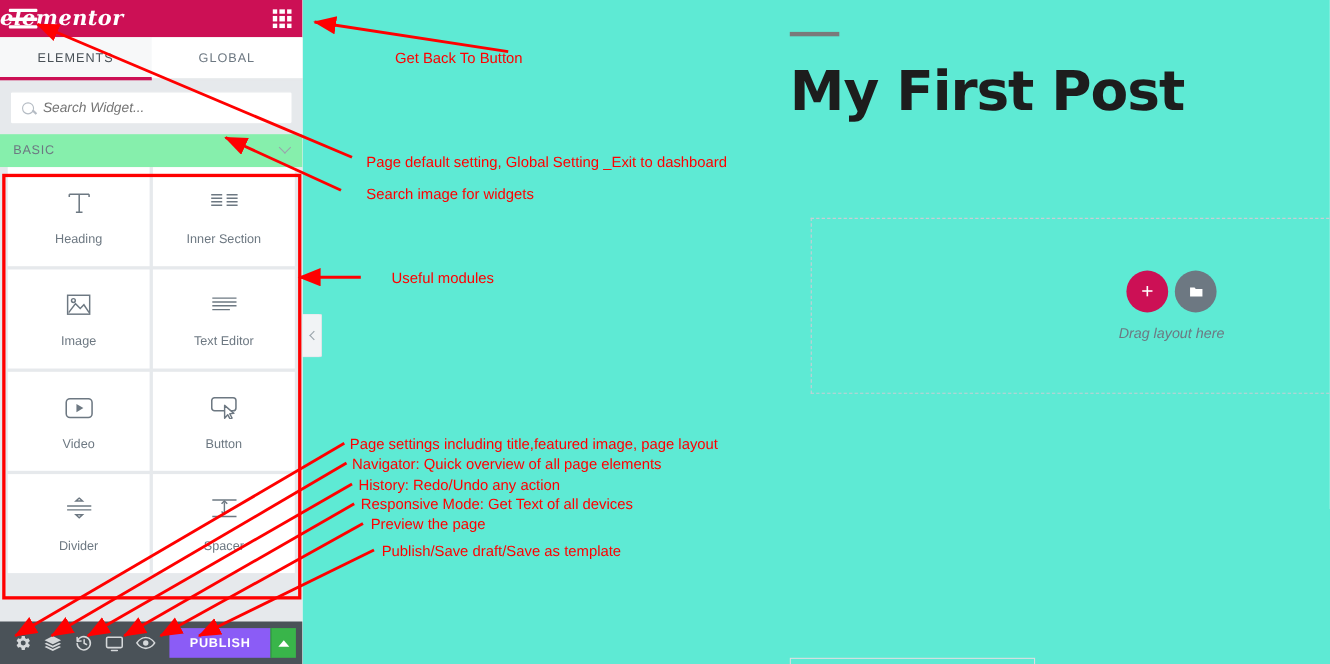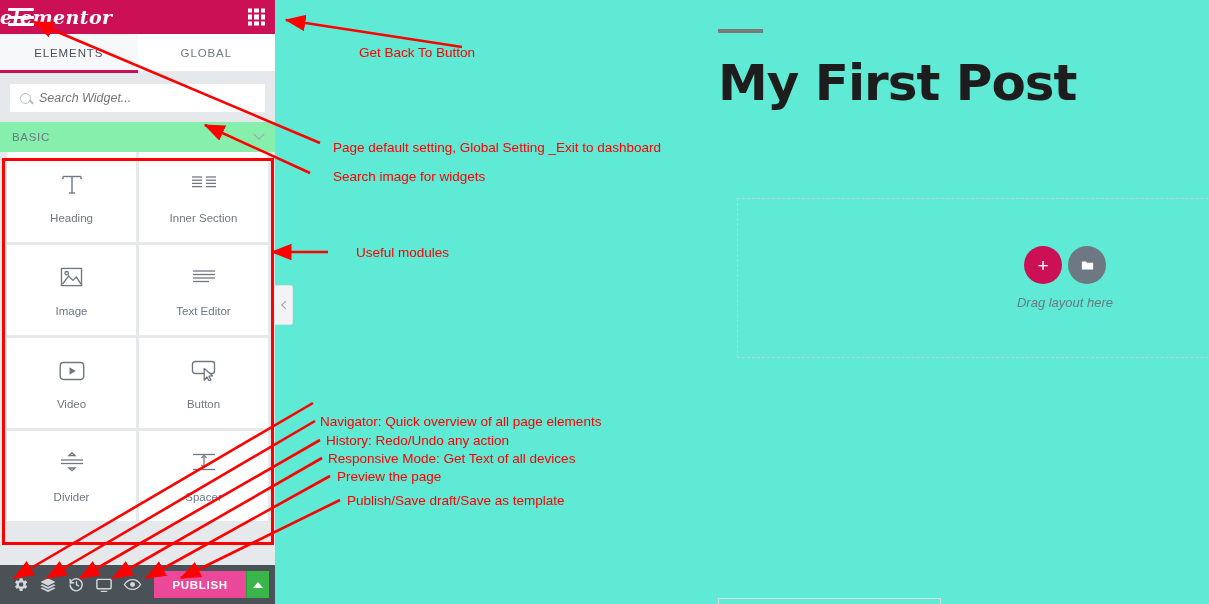--- a/index.html
+++ b/index.html
@@ -89,21 +89,21 @@
   
   #bottom-bar {
     position:absolute; left:0; bottom:0; width:275px; height:39px;
     background:#4a5258; display:flex; align-items:center; gap:0px; padding:0 6px; z-index:9;
   }
   .tool {
     width:33px; height:39px; display:flex; align-items:center; justify-content:center;
     color:#d5d8da; cursor:pointer;
   }
   #publish-btn {
-    margin-left:8px; height:27px; background:#ec4899; color:#fff;
+    margin-left:8px; height:27px; background:#8b5cf6; color:#fff;
     border:0; font-size:11.5px; font-weight:700; letter-spacing:.7px;
     padding:0 18px; cursor:pointer; font-family:"Liberation Sans", sans-serif;
   }
   #publish-caret {
     height:27px; width:27px; background:#39b54a; border-left:1px solid #2f9e3f;
     display:flex; align-items:center; justify-content:center; cursor:pointer;
   }
   .caret-up { width:0;height:0;border-left:5px solid transparent;border-right:5px solid transparent;border-bottom:6px solid #fff; }
 
   
@@ -373,20 +373,21 @@
         <line x1="322" y1="458" x2="113" y2="578"></line>
         <line x1="330" y1="476" x2="146" y2="578"></line>
         <line x1="340" y1="500" x2="181" y2="578"></line>
       </g>
     </svg>
 
     <div class="anno-text" style="left:359px; top:46px;">Get Back To Button</div>
     <div class="anno-text" style="left:333px; top:141px;">Page default setting, Global Setting _Exit to dashboard</div>
     <div class="anno-text" style="left:333px; top:170px;">Search image for widgets</div>
     <div class="anno-text" style="left:328px; top:246px;margin-left:28px;">Useful modules</div>
+    <div class="anno-text" style="left:318px; top:397px;">Page settings including title,featured image, page layout</div>
     <div class="anno-text" style="left:320px; top:415px;">Navigator: Quick overview of all page elements</div>
     <div class="anno-text" style="left:326px; top:434px;">History: Redo/Undo any action</div>
     <div class="anno-text" style="left:328px; top:452px;">Responsive Mode: Get Text of all devices</div>
     <div class="anno-text" style="left:337px; top:470px;">Preview the page</div>
     <div class="anno-text" style="left:347px; top:494px;">Publish/Save draft/Save as template</div>
   </div>
 
 </div>
 
 </body></html>

